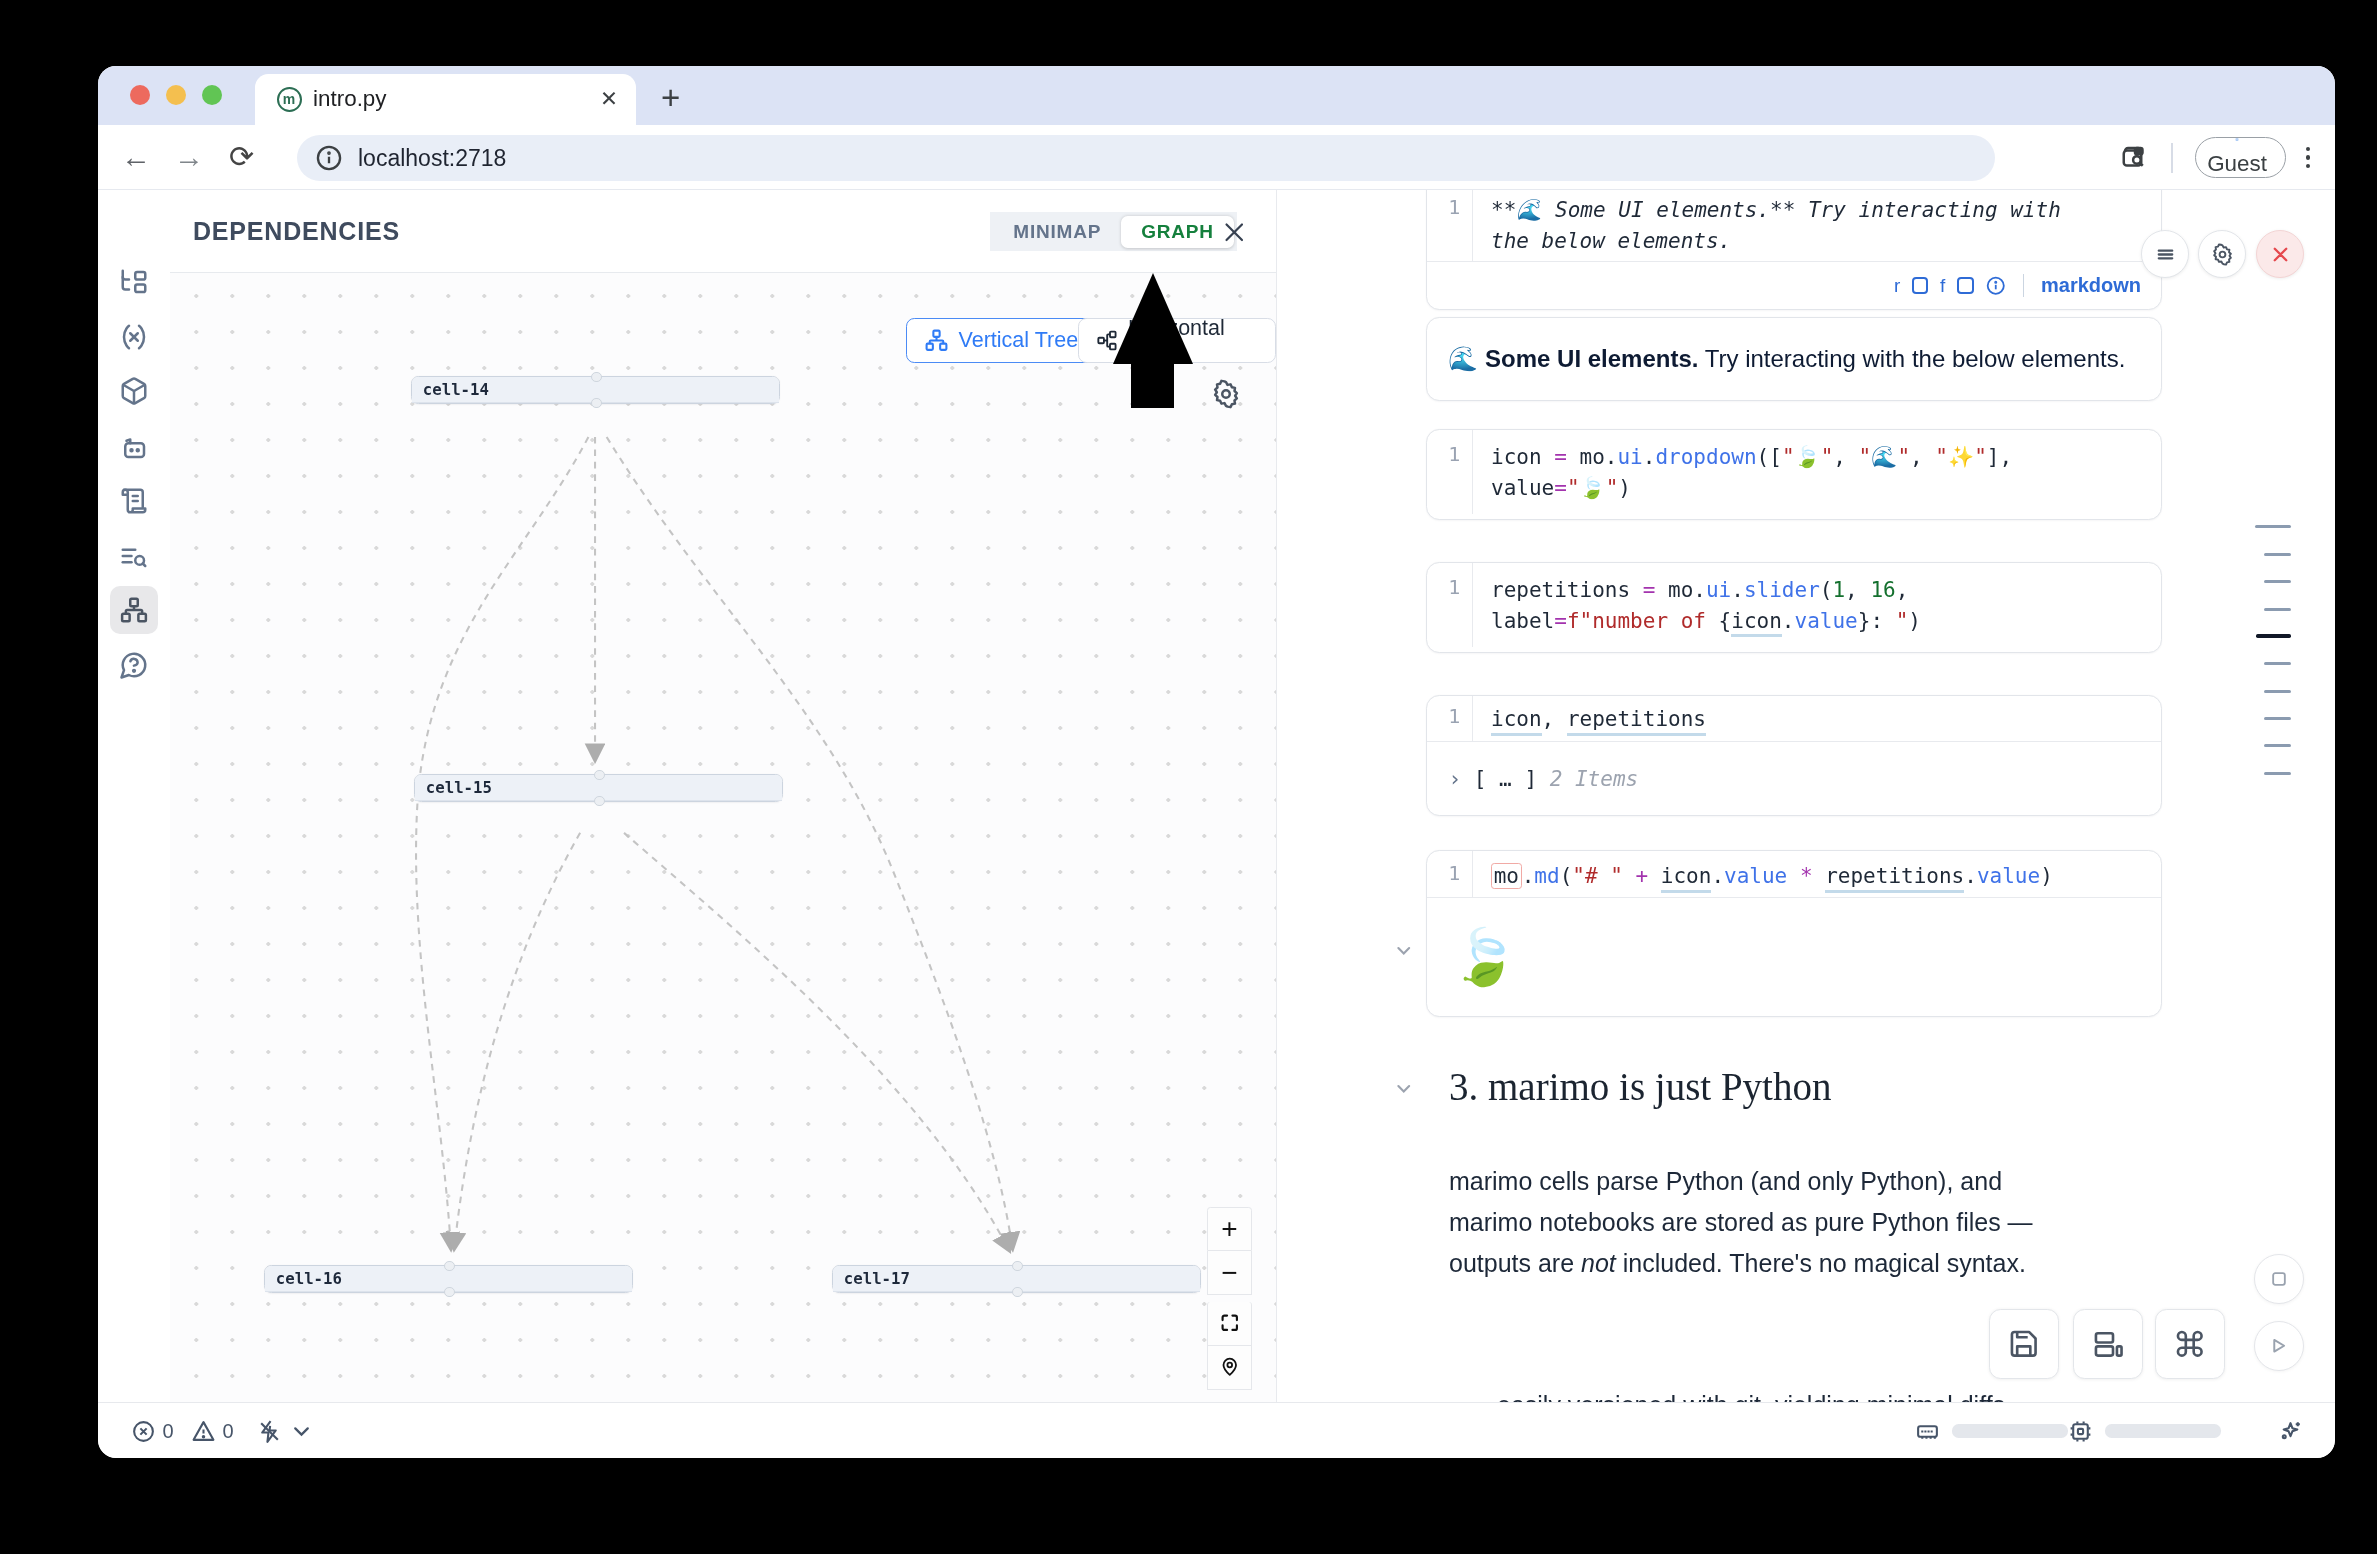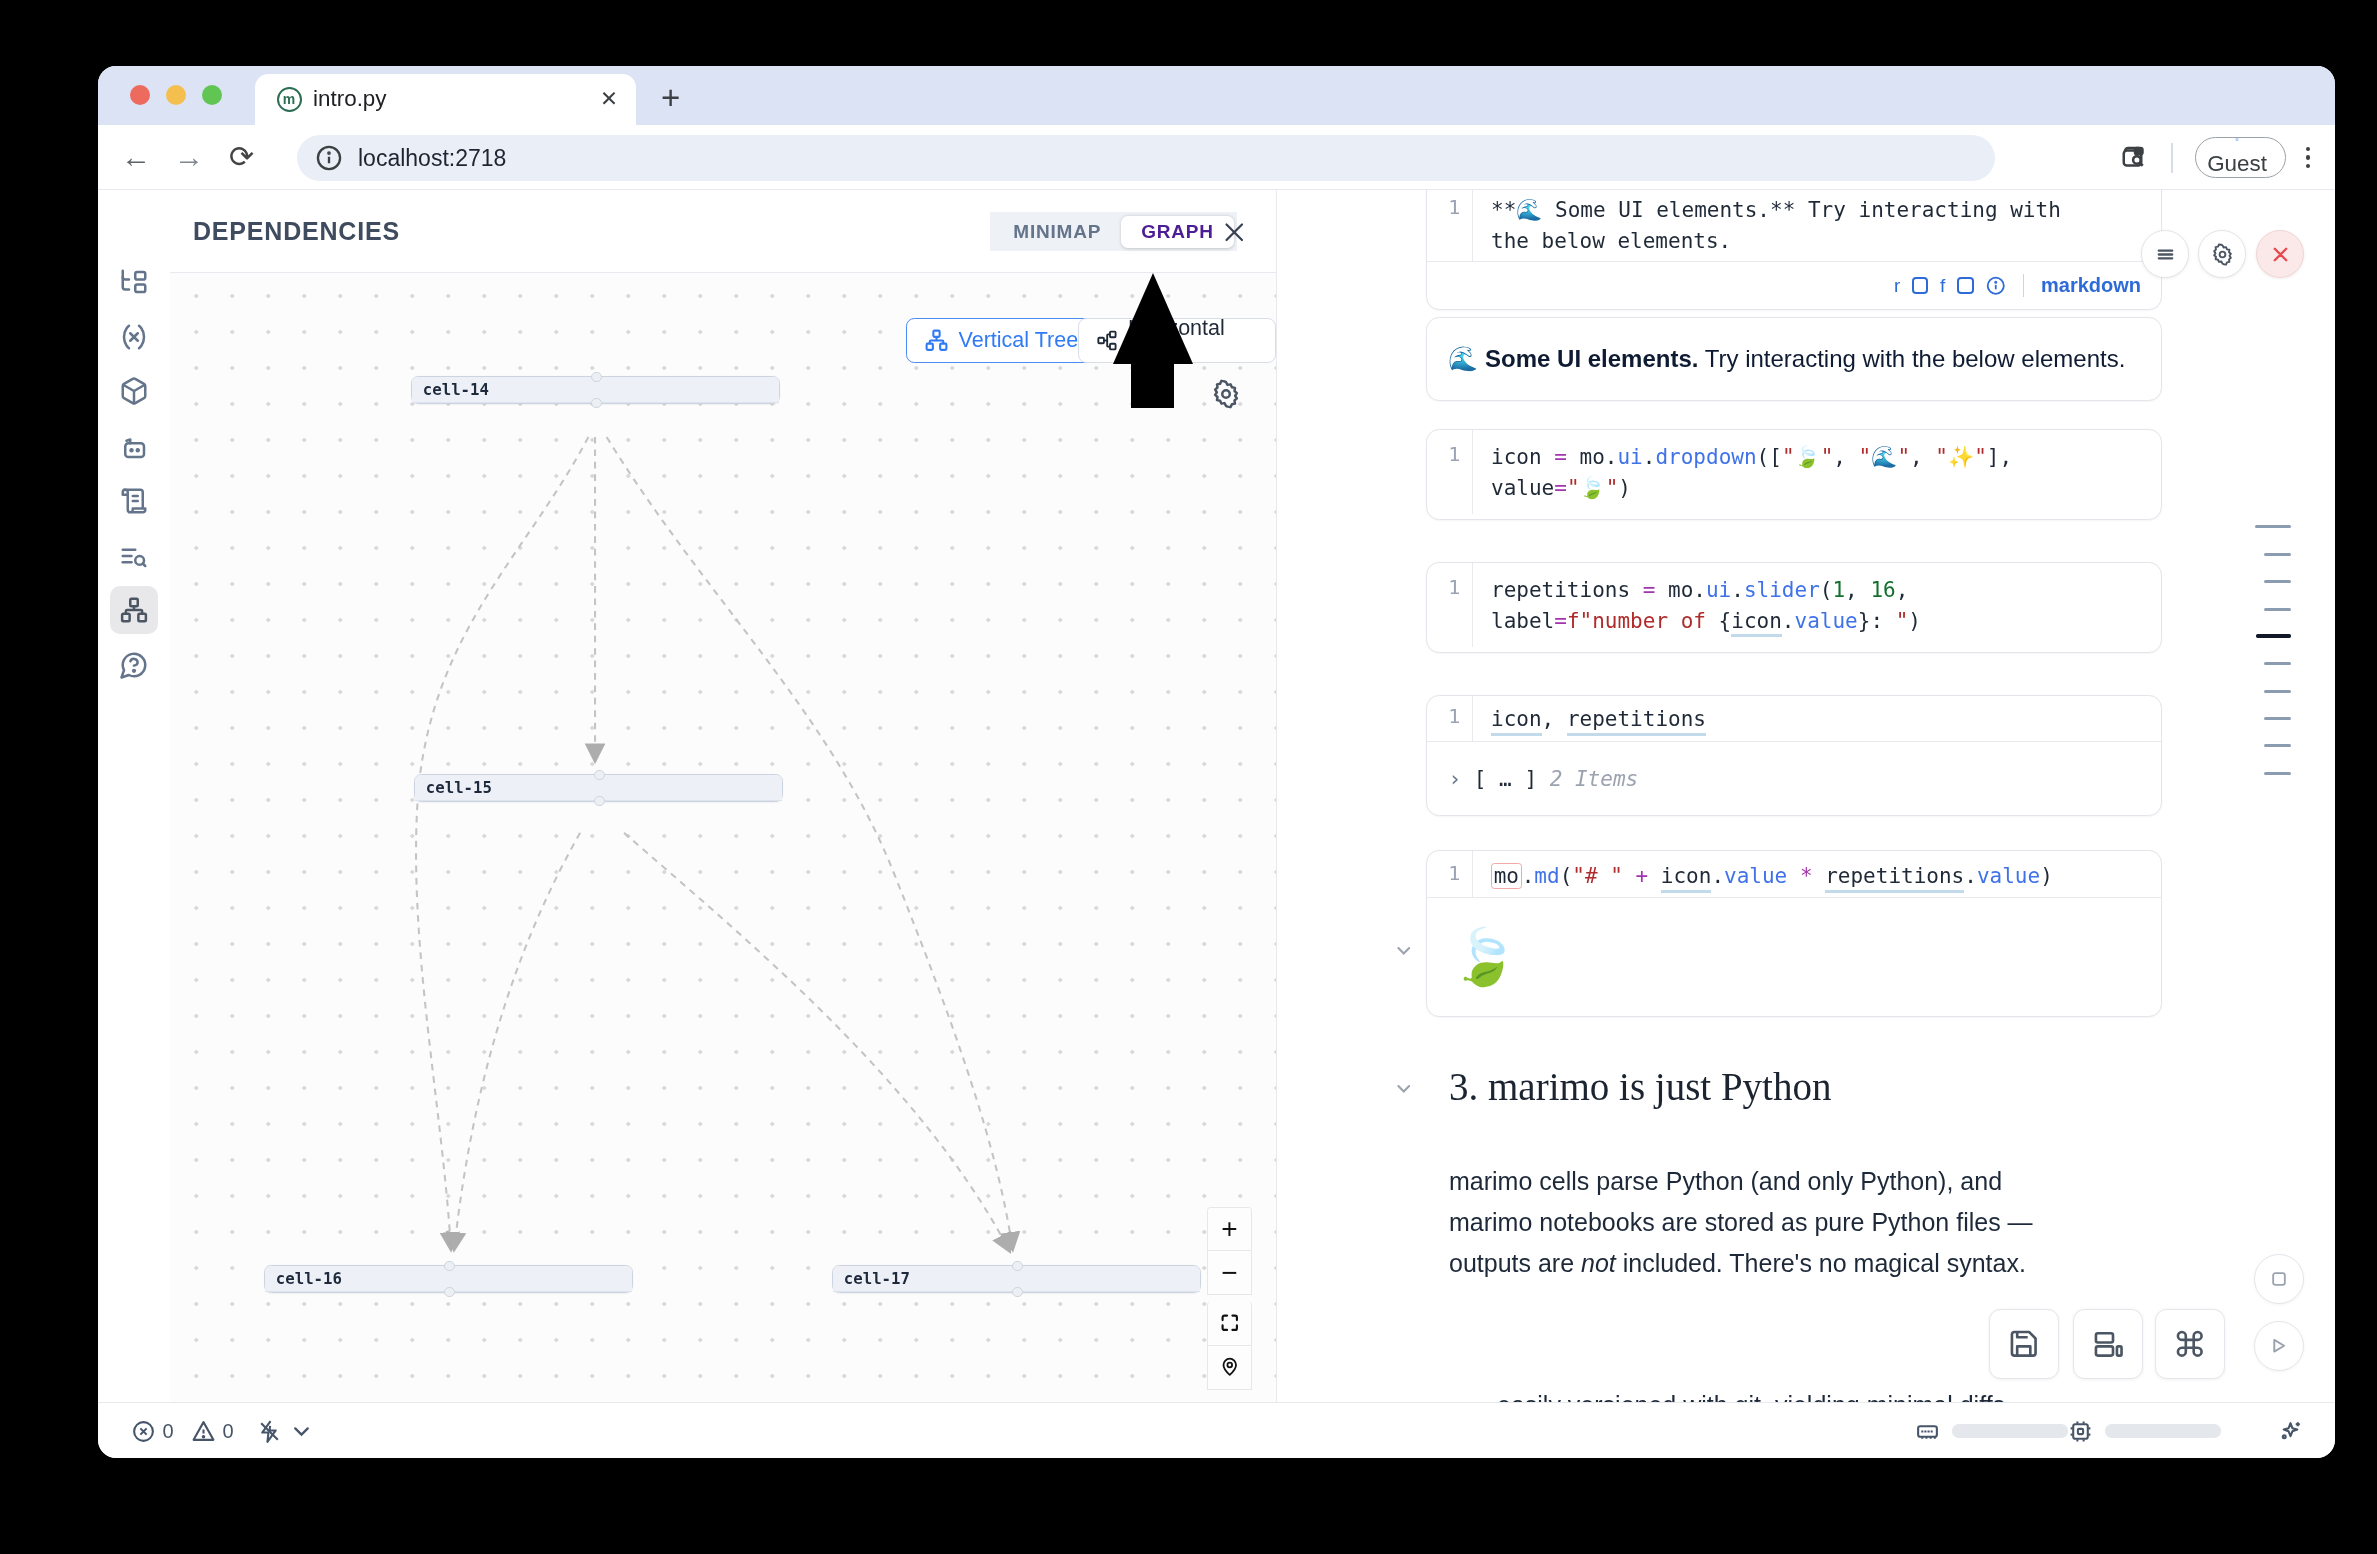--- a/index.html
+++ b/index.html
@@ -35,21 +35,21 @@
   .rail { position:absolute; left:0; top:0; bottom:0; width:72px; background:#fff; }
   .rail .ric { position:absolute; left:11.6px; width:48px; height:48px; display:flex; align-items:center; justify-content:center; color:#64748b; border-radius:10px; }
   .rail .ric.active { background:#e8e8ea; color:#4b5563; }
   .ric svg { width:30px; height:30px; }
 
   .dep { position:absolute; left:72px; top:0; bottom:0; width:1106px; background:#fff; }
   .dep-header { position:relative; height:83px; border-bottom:0.8px solid #e7eaee; }
   .dep-title { position:absolute; left:23px; top:26.5px; font-size:25px; font-weight:bold; letter-spacing:0.8px; color:#3f4b5e; }
   .seg { position:absolute; left:820px; top:22.4px; height:39px; background:#eef1f5; border-radius:0; display:flex; align-items:center; padding:3.3px; }
   .seg .opt { font-size:19px; font-weight:bold; letter-spacing:0.8px; color:#64748b; padding:0 20px; }
-  .seg .opt.sel { background:#fff; color:#4c1d95; border-radius:6.6px; height:32px; display:flex; align-items:center; box-shadow:0 0.8px 3.3px rgba(0,0,0,.18); }
+  .seg .opt.sel { background:#fff; color:#15803d; border-radius:6.6px; height:32px; display:flex; align-items:center; box-shadow:0 0.8px 3.3px rgba(0,0,0,.18); }
   .dep-close { position:absolute; left:1046px; top:24px; width:36px; height:36px; color:#374151; }
   .dep-close svg{ width:26.5px; height:26.5px; margin:5px; }
 
   .canvas { position:absolute; left:0; top:83px; right:0; bottom:0; overflow:hidden; background:#fcfcfd;
     background-image:radial-gradient(#d9d9d9 1.8px, transparent 1.9px); background-size:36px 36px; background-position:8.3px 5px; }
   .edges { position:absolute; left:0; top:0; }
 
   .gnode { position:absolute; width:369px; background:#fff; border:1.2px solid #ccd4df; border-radius:7.5px; box-shadow:0 0.8px 1.7px rgba(16,24,40,.05); }
   .gnode:before, .gnode:after { content:""; position:absolute; left:calc(50% - 4.1px); width:8.3px; height:8.3px; border-radius:50%; background:#eceff3; border:0.8px solid #cfd6de; }
   .gnode:before { top:-5px; } .gnode:after { bottom:-5px; }
@@ -327,21 +327,21 @@
     </div>
 
     <div class="arrowhead" style="top:83px"></div>
     <div class="arrowshaft" style="top:172px"></div>
 
     <div class="nb">
 
       <div class="cellbox" style="top:-66px; height:186px;">
         <div class="coderow" style="height:136px;">
           <div class="lncol" style="padding-top:70px;">1</div>
-          <div class="codecol" style="padding-top:70px;">
+          <div class="codecol" style="padding-top:70px;font-style:italic;">
             <div><span class="tk-p">**🌊 Some UI elements.** Try interacting with</span></div>
             <div><span class="tk-p">the below elements.</span></div>
           </div>
         </div>
         <div class="cellfooter">
           <span>r</span>
           <span class="chkbox"></span>
           <span>f</span>
           <span class="chkbox"></span>
           <svg width="21.5" height="21.5" viewBox="0 0 24 24" fill="none" stroke="#2e6bd6" stroke-width="2">

